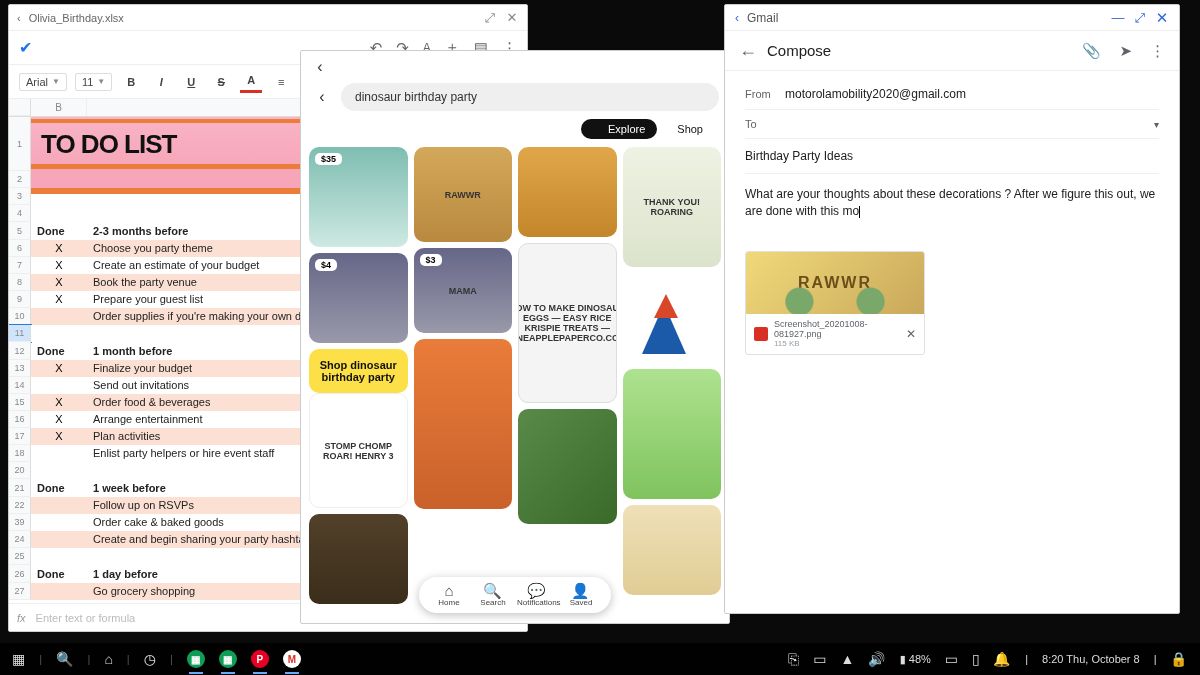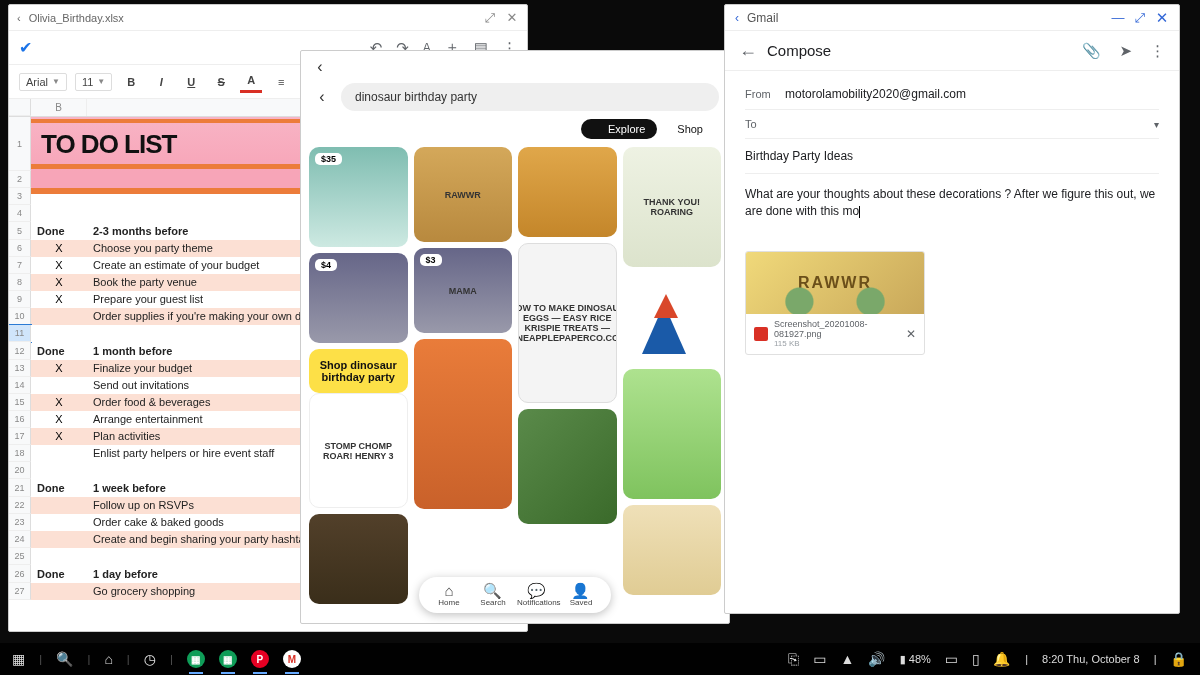--- a/index.html
+++ b/index.html
@@ -295,21 +295,21 @@
           <div class="rh">21</div>
           <div class="colB">Done</div>
           <div class="colC">1 week before</div>
         </div>
         <div class="row task">
           <div class="rh">22</div>
           <div class="colB stripe"></div>
           <div class="colC stripe">Follow up on RSVPs</div>
         </div>
         <div class="row task">
-          <div class="rh">23</div>
+          <div class="rh">39</div>
           <div class="colB plain"></div>
           <div class="colC plain">Order cake &amp; baked goods</div>
         </div>
         <div class="row task">
           <div class="rh">24</div>
           <div class="colB stripe"></div>
           <div class="colC stripe">Create and begin sharing your party hashtag</div>
         </div>
         <div class="row ">
           <div class="rh">25</div>
@@ -321,20 +321,24 @@
           <div class="colC">1 day before</div>
         </div>
         <div class="row task">
           <div class="rh">27</div>
           <div class="colB stripe"></div>
           <div class="colC stripe">Go grocery shopping</div>
         </div>
       </div>
   </div>
 
+  <div class="fx">
+    <span class="fx-label">fx</span>
+    <span style="color:#bbb;">Enter text or formula</span>
+  </div>
 </div>
 
 <div class="win-pin">
   <div class="pin-top">
     <span class="pin-back">‹</span>
   </div>
   <div class="pin-search-row">
     <span class="pin-back">‹</span>
     <input class="pin-search" value="dinosaur birthday party" style="">
   </div>

